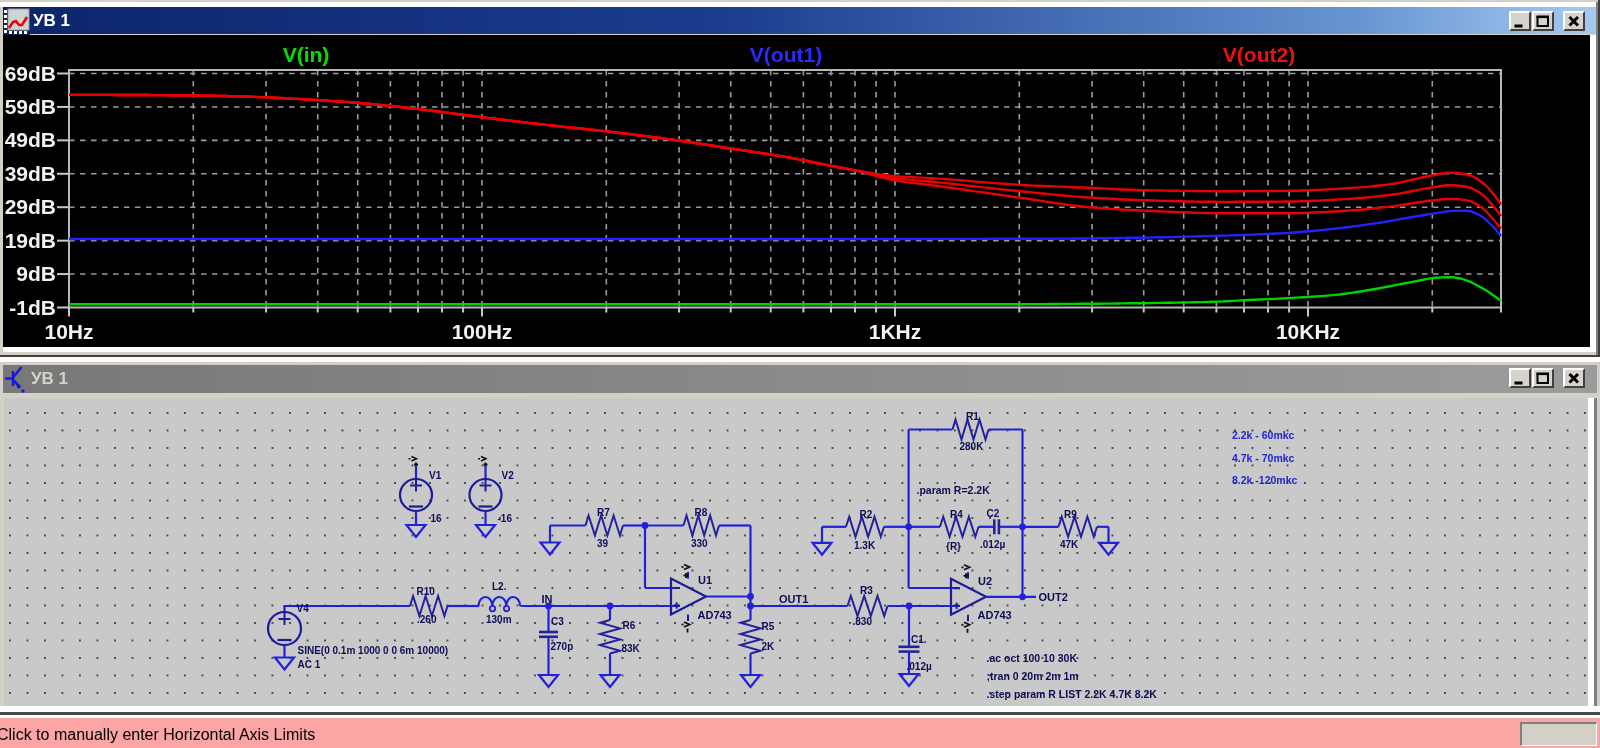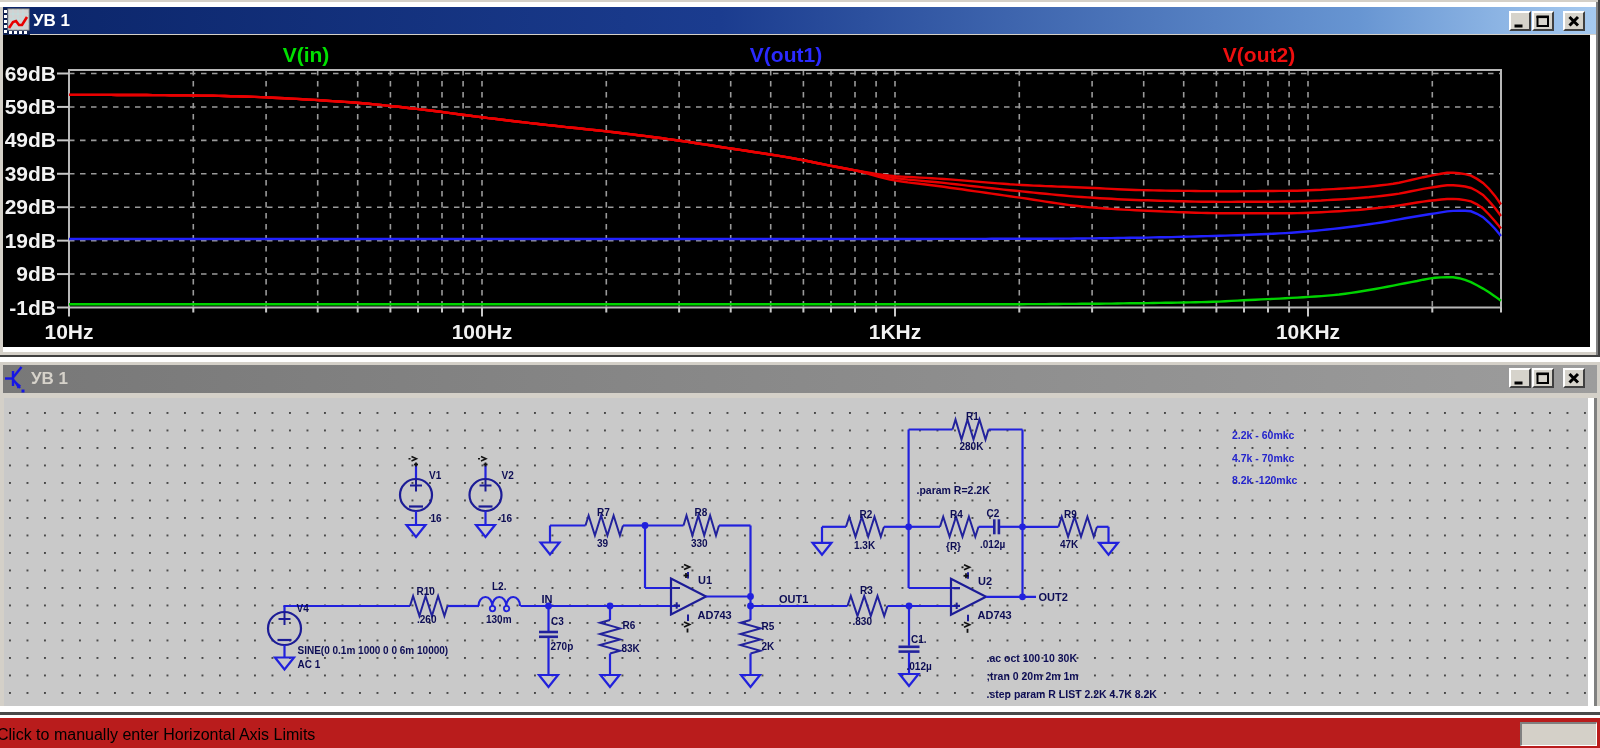--- a/index.html
+++ b/index.html
@@ -352,16 +352,16 @@
 <text x="1232" y="438.5" text-anchor="start" style="font-family:'Liberation Sans',sans-serif;font-weight:bold;font-size:10.5px" fill="#2323cc">2.2k - 60mkc</text>
 <text x="1232" y="461" text-anchor="start" style="font-family:'Liberation Sans',sans-serif;font-weight:bold;font-size:10.5px" fill="#2323cc">4.7k - 70mkc</text>
 <text x="1232" y="483.5" text-anchor="start" style="font-family:'Liberation Sans',sans-serif;font-weight:bold;font-size:10.5px" fill="#2323cc">8.2k -120mkc</text>
 </svg>
   <div class="abs" style="left:1588px;top:42.5px;width:6px;height:308.5px;background:#fff"></div>
   <div class="abs" style="left:1594px;top:42.5px;width:3px;height:308.5px;background:#808080"></div>
   <div class="abs" style="left:0;top:351px;width:1600px;height:6px;background:#fff"></div>
   <div class="abs" style="left:0;top:357px;width:1600px;height:3px;background:#4a4a4a"></div>
 </div>
 
-<div class="abs" style="left:0;top:715px;width:1600px;height:33px;background:#b91c1c">
+<div class="abs" style="left:0;top:715px;width:1600px;height:33px;background:#fca5a5">
   <div class="abs" style="left:0;top:0;width:1600px;height:2.5px;background:#fff"></div>
   <div class="abs" style="left:-3px;top:11px;font-size:16px;color:#000;white-space:nowrap">Click to manually enter Horizontal Axis Limits</div>
   <div class="abs" style="left:1520px;top:7px;width:77px;height:24px;border-top:2px solid #808080;border-left:2px solid #808080;border-right:1px solid #fff;border-bottom:1px solid #fff;background:#d4d0c8"></div>
 </div>
 </body></html>

